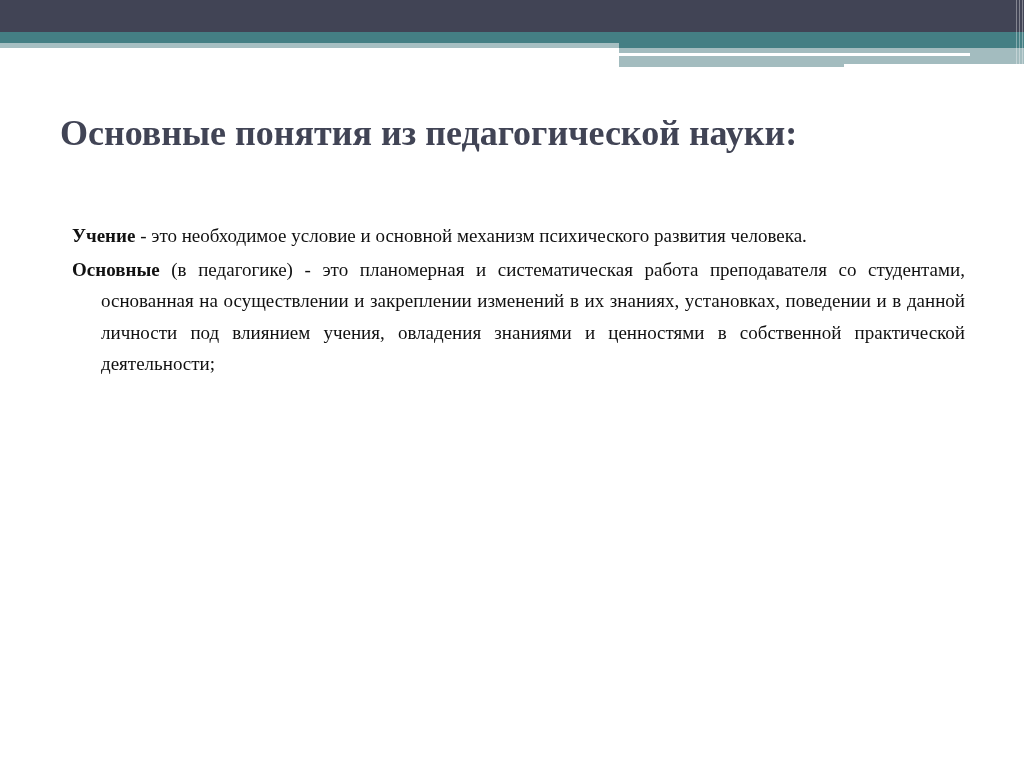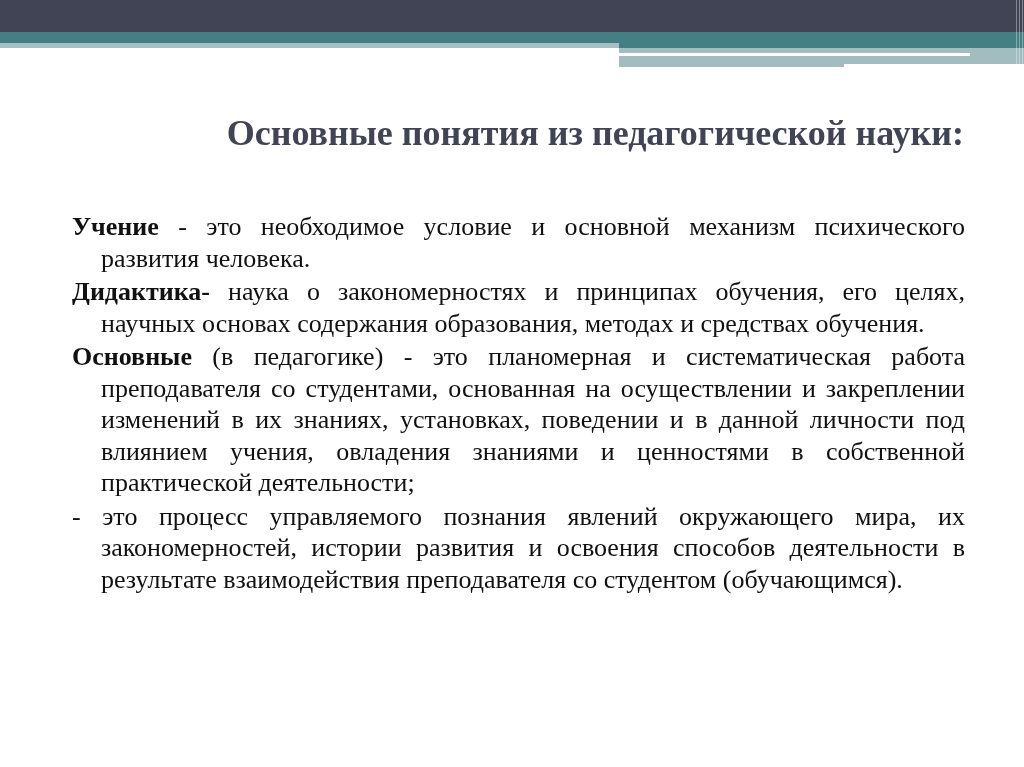--- a/index.html
+++ b/index.html
@@ -6,23 +6,23 @@
     body { width:1024px; height:767px; background:#ffffff; position:relative; overflow:hidden;
            font-family: "Liberation Serif", "DejaVu Serif", serif; }
     .hdr-dark { position:absolute; left:0; top:0; width:1024px; height:32px; background:#414455; }
     .hdr-teal { position:absolute; left:0; top:32px; width:1024px; height:16px; background:#447f84; }
     .hdr-light-left { position:absolute; left:0; top:43px; width:619px; height:5px; background:#a6bfc2; }
     .hdr-light-right { position:absolute; left:619px; top:48px; width:405px; height:19px; background:#a3bcbf; }
     .hdr-white-line { position:absolute; left:619px; top:53px; width:351px; height:3px; background:#ffffff; }
     .hdr-white-cut { position:absolute; left:844px; top:64px; width:180px; height:4px; background:#ffffff; }
     .hdr-vstripes { position:absolute; left:1016px; top:0; width:8px; height:67px;
       background: repeating-linear-gradient(90deg, rgba(255,255,255,0.35) 0 1px, rgba(0,0,0,0) 1px 3px); }
-    .slide-title { position:absolute; left:60px; top:108px; width:904px; text-align:right;
+    .slide-title { position:absolute; left:60px; top:108px; width:904px; text-align:left;
       font-size:36px; font-weight:bold; color:#414455; line-height:50px; }
-    .content { position:absolute; left:72px; top:211px; width:893px; color:#111111; font-size:26px;
+    .content { position:absolute; left:72px; top:220px; width:893px; color:#111111; font-size:19px;
       line-height:31.5px; }
     .para { text-align:justify; text-align-last:left; padding-left:29px; text-indent:-29px; margin:0 0 2px 0; }
     .term { font-weight:bold; }
   </style>
 </head>
 <body>
 
 <div>
   <div class="hdr-dark"></div>
   <div class="hdr-teal"></div>
@@ -30,16 +30,14 @@
   <div class="hdr-light-right"></div>
   <div class="hdr-white-line"></div>
   <div class="hdr-white-cut"></div>
   <div class="hdr-vstripes"></div>
 </div>
 
 <div class="slide-title">Основные понятия из педагогической науки:</div>
 
 <div class="content">
   <p class="para"><span class="term">Учение</span><span> - это необходимое условие и основной механизм психического развития человека.</span></p>
-  <p class="para"><span class="term">Дидактика-</span><span> наука о закономерностях и принципах обучения, его целях, научных основах содержания образования, методах и средствах обучения.</span></p>
   <p class="para"><span class="term">Основные</span><span> (в педагогике)  - это планомерная и систематическая работа преподавателя со студентами, основанная на осуществлении и закреплении изменений в их знаниях, установках, поведении и в данной личности под влиянием учения, овладения знаниями и ценностями в собственной практической деятельности;</span></p>
-  <p class="para"><span class="term"></span><span>- это процесс управляемого познания явлений окружающего мира, их закономерностей, истории развития и освоения способов деятельности в результате взаимодействия преподавателя со студентом (обучающимся).</span></p>
 </div>
 
 </body></html>

